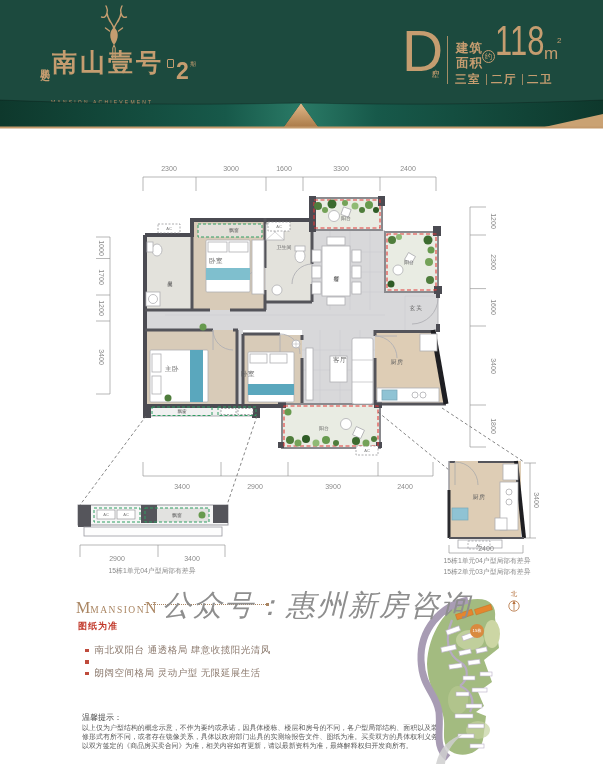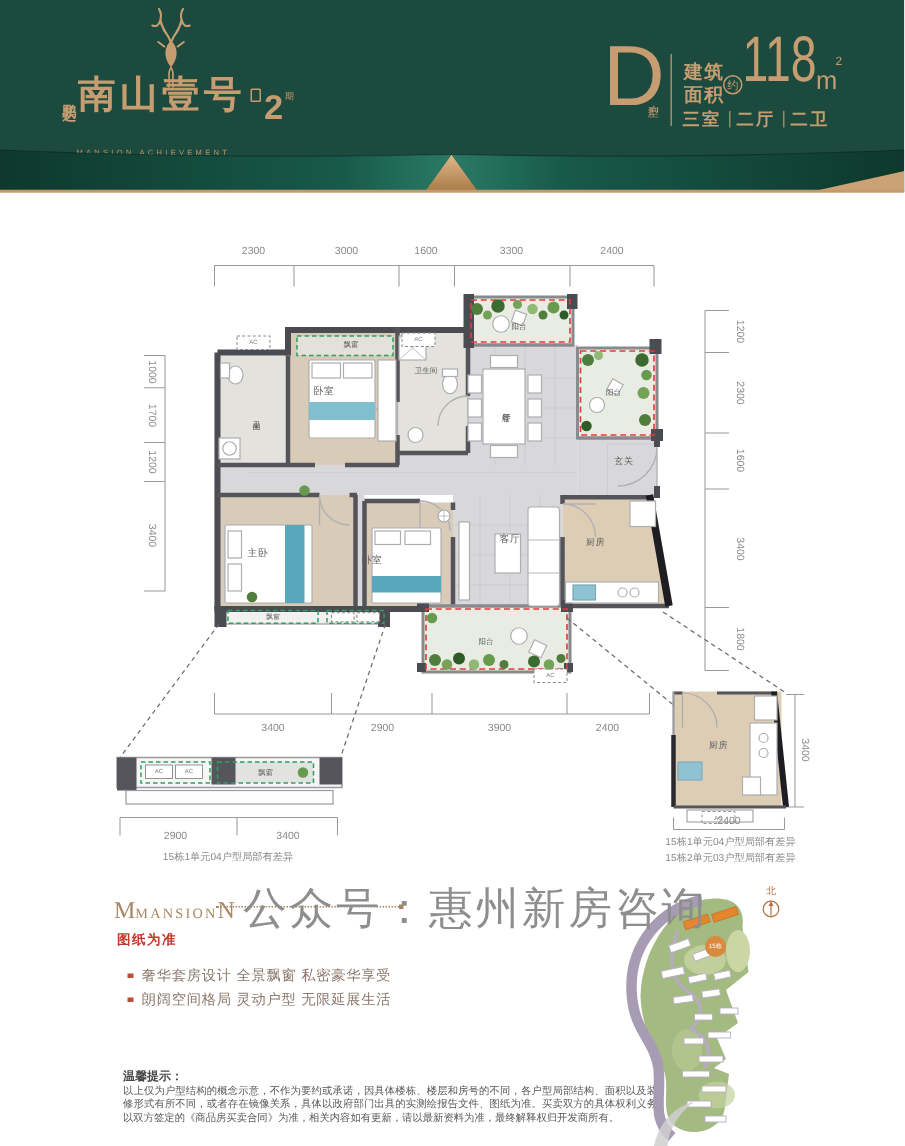--- a/index.html
+++ b/index.html
@@ -38,32 +38,32 @@
   .dim { position:absolute; font-size:7px; color:#8a8a8a; transform:translate(-50%,-50%); white-space:nowrap; }
   .dimv { transform:translate(-50%,-50%) rotate(90deg); }
   .room { position:absolute; font-size:6.5px; color:#606060; transform:translate(-50%,-50%); white-space:nowrap; letter-spacing:.5px; }
   .room.sm { font-size:5px; letter-spacing:0; }
   .room.xs { font-size:4px; letter-spacing:0; color:#7a7a7a; }
   .room.vert { writing-mode:vertical-rl; text-orientation:upright; letter-spacing:0; }
   .caption { position:absolute; font-size:6.8px; color:#8a8a8a; transform:translateX(-50%); white-space:nowrap; }
 
   
   .watermark { position:absolute; left:162px; top:586px; font-family:"Liberation Serif", serif; font-size:29px;
-               color:#8e8e8e; letter-spacing:2px; white-space:nowrap; z-index:6; }
+               color:#8e8e8e; letter-spacing:2px; white-space:nowrap; z-index:6;font-style:italic; }
   .mountain { position:absolute; left:76px; top:599px; color:#aa8663; font-family:"Liberation Serif", serif; }
   .mountain .big { font-size:16px; }
   .mountain .mid { font-size:9.5px; letter-spacing:1.5px; }
   .dotline { position:absolute; left:144px; top:604px; width:122px; border-bottom:1px dotted #aa8663; }
   .dotline::after { content:""; position:absolute; right:-3px; bottom:-2px; width:3px; height:3px; background:#aa8663; }
   .feat-sub { position:absolute; left:78px; top:620px; font-size:9px; font-weight:bold; color:#c23a2c; letter-spacing:1px; }
   .features { position:absolute; left:85px; top:644px; list-style:none; }
   .features li { display:flex; align-items:center; margin-bottom:3.2px; }
   .bullet-sq { width:3.5px; height:3.5px; background:#bf4b3c; margin-right:6px; flex:0 0 auto; }
   .features li .tx { font-size:9.5px; color:#8c7a6e; letter-spacing:.5px; white-space:nowrap; }
-  .disc-title { position:absolute; left:82px; top:712px; font-size:8px; font-weight:bold; color:#484848; }
+  .disc-title { position:absolute; left:82px; top:712px; font-size:8px; font-weight:normal; color:#484848; }
   .disc-body { position:absolute; left:82px; top:723px; width:356px; font-size:6.9px; line-height:1.33; color:#595959; text-align:justify; }
 
   .north-label { position:absolute; left:514px; top:590px; font-size:6.5px; color:#b5713d; transform:translateX(-50%); }
   .badge { position:absolute; left:477px; top:631px; width:14px; height:14px; margin:-7px 0 0 -7px; background:#d98a3f;
            border-radius:50%; color:#fff; font-size:4.2px; text-align:center; line-height:14px; z-index:4; }
   svg { display:block; }
 </style>
 </head>
 <body>
 
@@ -436,21 +436,24 @@
 
   <div class="mountain">
     <span class="big">M</span><span class="mid">MANSION</span><span class="big">N</span>
   </div>
   <div class="dotline"></div>
   <div class="feat-sub">图纸为准</div>
 
   <ul class="features">
     <li>
         <span class="bullet-sq"></span>
-        <span class="tx">奢华套房设计 全景飘窗 私密豪华享受</span>
+        <span class="tx">南北双阳台 通透格局 肆意收揽阳光清风</span>
+      </li>
+    <li>
+        <span class="bullet-sq"></span>
       </li>
     <li>
         <span class="bullet-sq"></span>
         <span class="tx">朗阔空间格局 灵动户型 无限延展生活</span>
       </li>
   </ul>
 
   <div class="disc-title">温馨提示：</div>
   <div class="disc-body">以上仅为户型结构的概念示意，不作为要约或承诺，因具体楼栋、楼层和房号的不同，各户型局部结构、面积以及装修形式有所不同，或者存在镜像关系，具体以政府部门出具的实测绘报告文件、图纸为准。买卖双方的具体权利义务以双方签定的《商品房买卖合同》为准，相关内容如有更新，请以最新资料为准，最终解释权归开发商所有。</div>
 

